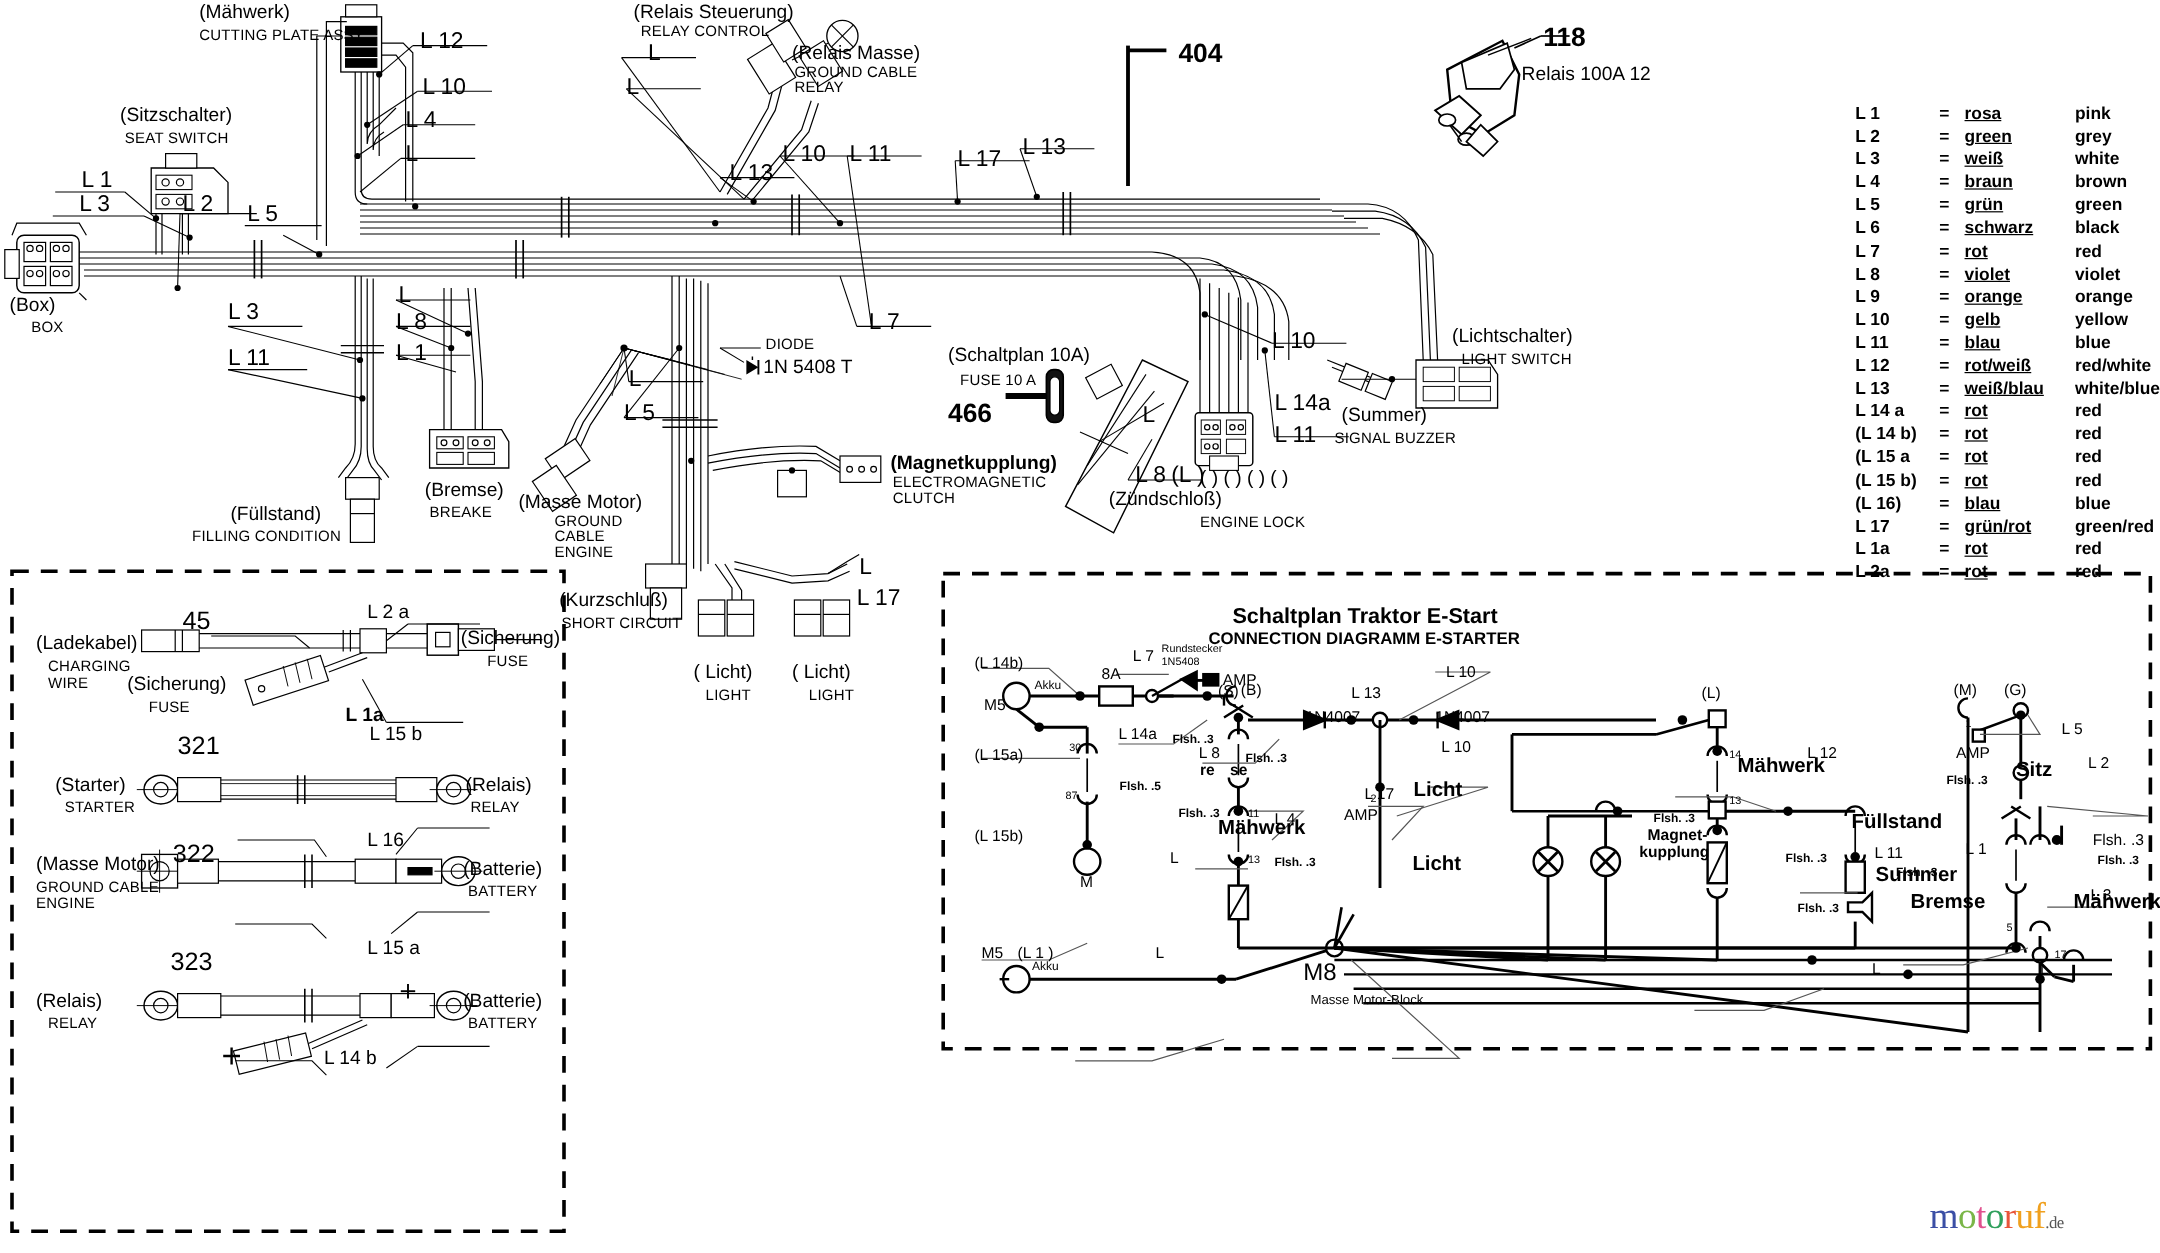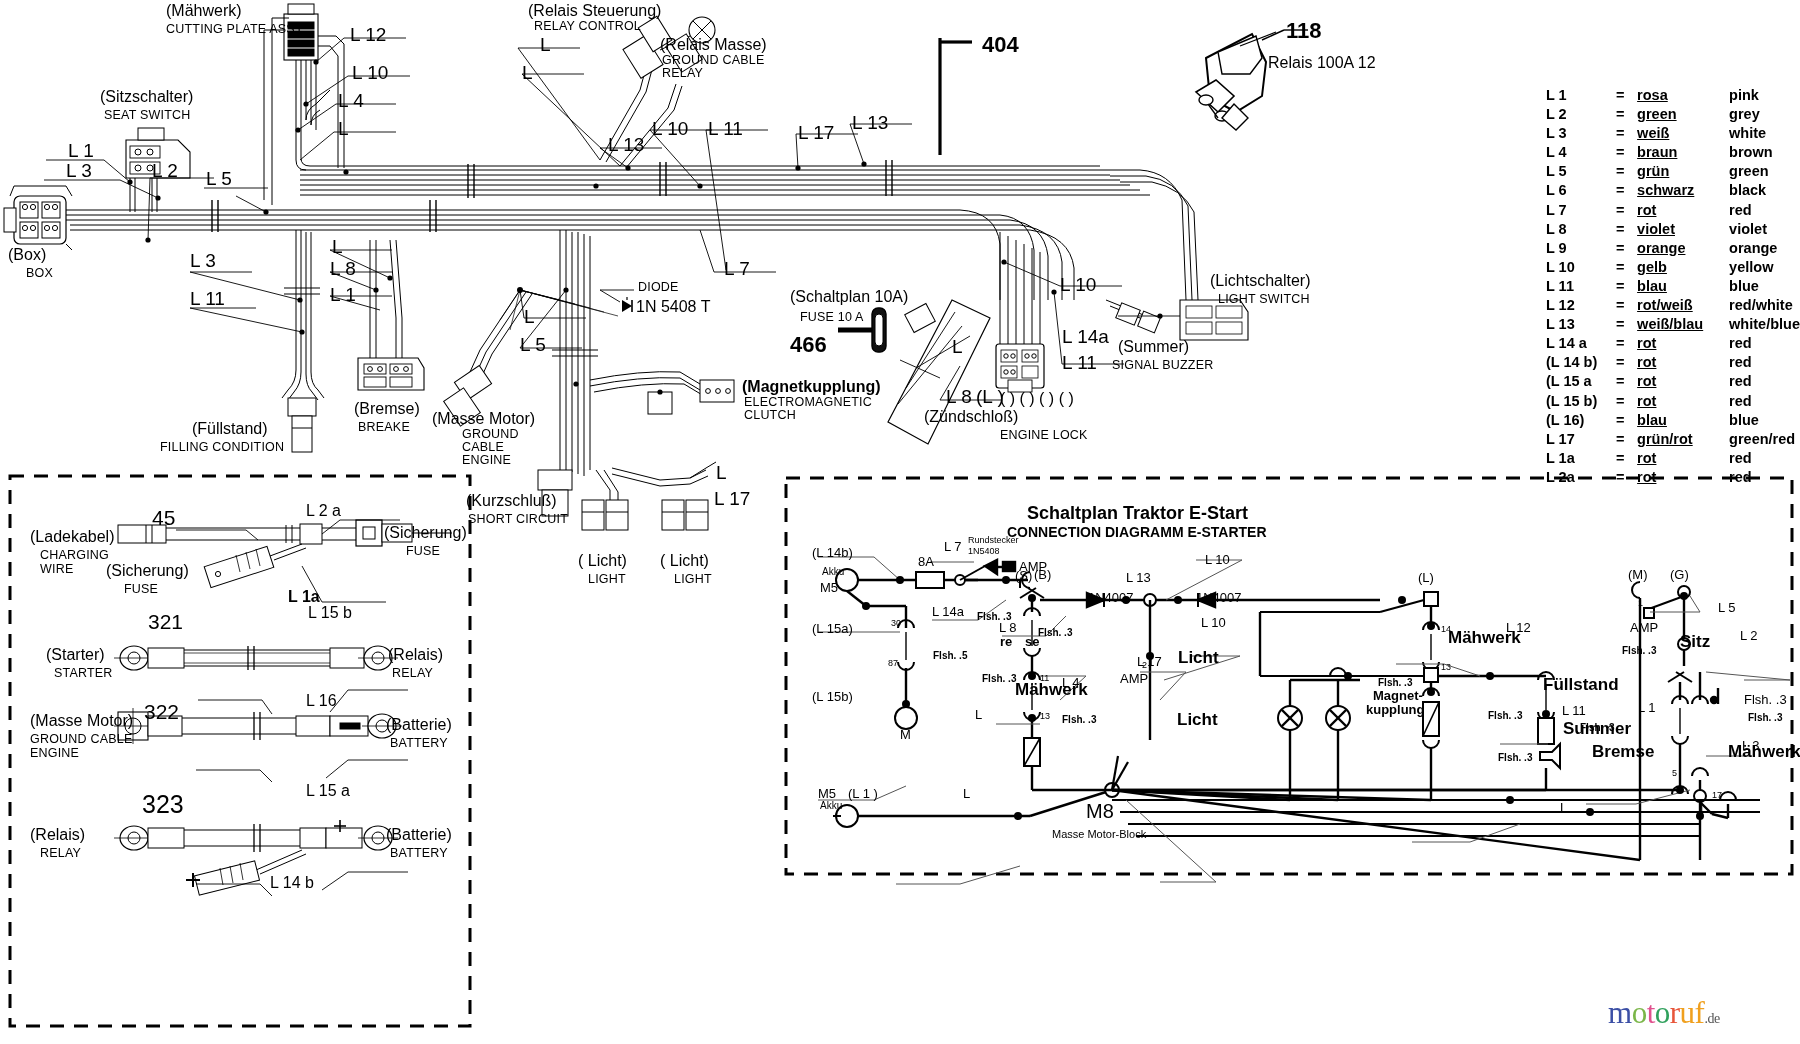--- a/index.html
+++ b/index.html
@@ -7,21 +7,21 @@
        font-family:"Liberation Sans",sans-serif;color:#000;}
   .root{position:absolute;left:0;top:0;width:1800px;height:1044px;}
   svg.layer{position:absolute;left:0;top:0;width:1800px;height:1044px;}
   .abs{position:absolute;white-space:nowrap;}
   .de{font-size:16px;}
   .en{font-size:12.5px;letter-spacing:.2px;}
   .lbl{font-size:19px;}
   .lblsm{font-size:16px;}
   .bignum{font-size:22px;font-weight:bold;}
   .tinyb{font-size:10px;font-weight:bold;}
-  .tiny{font-size:10px;}
+  .tiny{font-size:10px;margin-left:40px;}
   .tiny9{font-size:9px;}
   .sd{font-size:13px;}
   .sdb{font-size:13px;font-weight:bold;}
   .sdbig{font-size:17px;font-weight:bold;}
   .ctitle{font-size:18px;font-weight:bold;}
   .ctitle2{font-size:14px;font-weight:bold;}
   
   .legend{position:absolute;left:1546px;top:86px;font-size:14.5px;font-weight:bold;}
   .legend table{border-collapse:collapse;}
   .legend td{padding:0 0 0 0;height:19.1px;line-height:19.1px;vertical-align:top;}
@@ -964,21 +964,21 @@
 <div class="abs de" style="left:388px;top:646px">(Relais)</div>
 <div class="abs en" style="left:392px;top:666px">RELAY</div>
 
 <div class="abs" style="left:144px;top:700px;font-size:21px">322</div>
 <div class="abs lblsm" style="left:306px;top:692px">L 16</div>
 <div class="abs de" style="left:30px;top:712px">(Masse Motor)</div>
 <div class="abs en" style="left:30px;top:732px;line-height:14px">GROUND CABLE<br>ENGINE</div>
 <div class="abs de" style="left:386px;top:716px">(Batterie)</div>
 <div class="abs en" style="left:390px;top:736px">BATTERY</div>
 
-<div class="abs" style="left:142px;top:790px;font-size:25px">323</div>
+<div class="abs" style="left:142px;top:790px;font-size:21px">323</div>
 <div class="abs lblsm" style="left:306px;top:782px">L 15 a</div>
 <div class="abs lblsm" style="left:270px;top:874px">L 14 b</div>
 <div class="abs de" style="left:30px;top:826px">(Relais)</div>
 <div class="abs en" style="left:40px;top:846px">RELAY</div>
 <div class="abs de" style="left:386px;top:826px">(Batterie)</div>
 <div class="abs en" style="left:390px;top:846px">BATTERY</div>
 
 <div class="abs ctitle" style="left:1027px;top:503px">Schaltplan Traktor E-Start</div>
 <div class="abs ctitle2" style="left:1007px;top:524px">CONNECTION DIAGRAMM E-STARTER</div>
 

